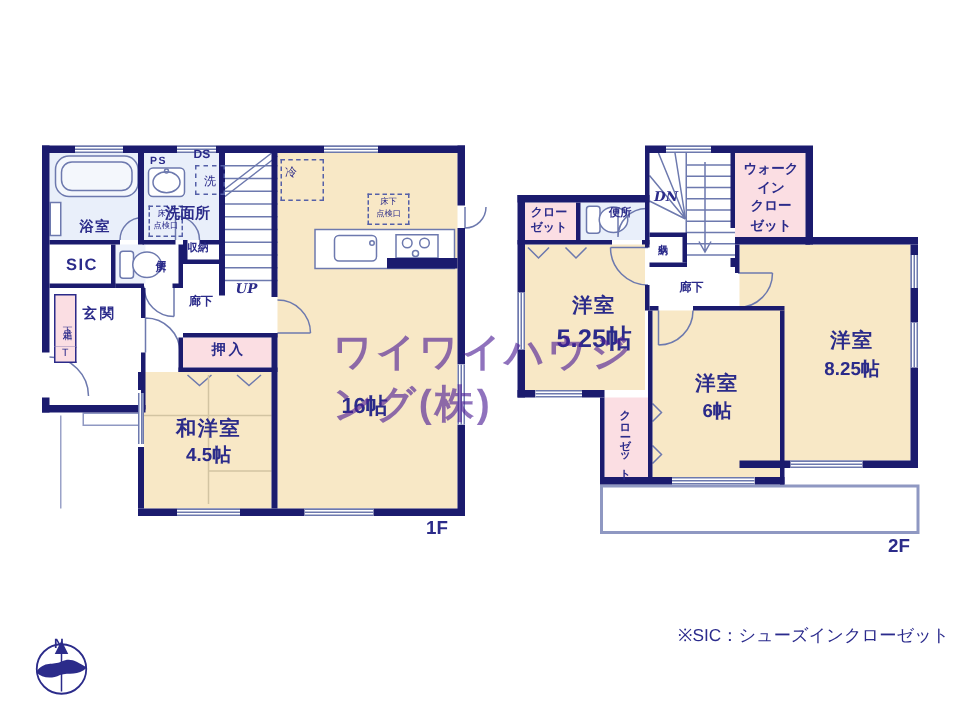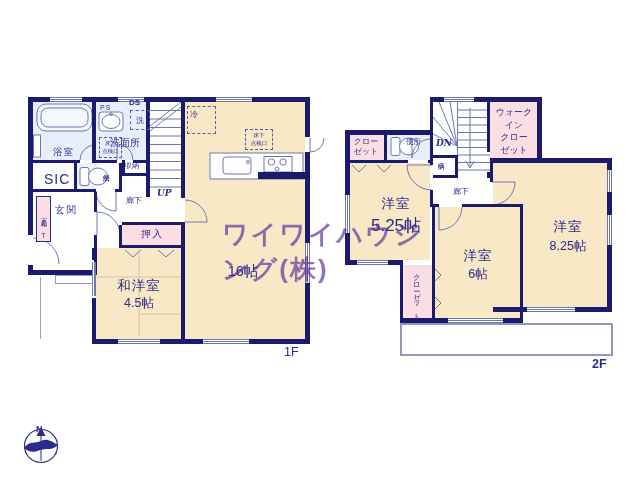--- a/index.html
+++ b/index.html
@@ -9,21 +9,21 @@
   .wall{position:absolute;background:#1b1b6e;z-index:30;}
   .winh{position:absolute;background:#fff;z-index:40;
         border-top:1px solid #6d79ae;border-bottom:1px solid #6d79ae;
         background-image:linear-gradient(#6d79ae,#6d79ae);
         background-size:100% 1px;background-position:center;background-repeat:no-repeat;}
   .winv{position:absolute;background:#fff;z-index:40;
         border-left:1px solid #6d79ae;border-right:1px solid #6d79ae;
         background-image:linear-gradient(#6d79ae,#6d79ae);
         background-size:1px 100%;background-position:center;background-repeat:no-repeat;}
   svg#fx{position:absolute;left:0;top:0;z-index:20;}
-  .lb{position:absolute;color:#2b2b8a;z-index:50;line-height:1.25;white-space:nowrap;}
+  .lb{position:absolute;color:#2b2b8a;z-index:50;line-height:1.25;white-space:nowrap;font-weight:bold;}
   .ctr{text-align:center;}
   .ml{white-space:pre-line;text-align:center;}
   .vt{writing-mode:vertical-rl;letter-spacing:1px;white-space:nowrap;}
   .it{font-style:italic;font-family:"DejaVu Serif",serif;font-weight:bold;}
   .dash{position:absolute;border:1px dashed #5560a8;color:#2b2b8a;z-index:45;
         display:flex;align-items:center;justify-content:center;text-align:center;}
   #watermark{position:absolute;left:222px;top:217px;width:215px;z-index:60;
         font-size:26px;font-weight:bold;letter-spacing:2px;color:#4c1d95;opacity:.62;}
   #note{position:absolute;left:452px;top:415px;font-size:11.5px;color:#2a2a8c;z-index:50;}
   #shoebox{position:absolute;left:36px;top:196px;width:13px;height:34px;background:#fbdee3;
@@ -235,35 +235,35 @@
 点検口</span></div>
   <div class="dash ml" style="left:245px;top:129px;width:26px;height:19px;font-size:5.5px;line-height:1.3;"><span class="ml">床下
 点検口</span></div>
 
   <div class="lb" style="left:129px;top:98px;font-size:8px;font-weight:bold;">DS</div>
   <div class="lb" style="left:100px;top:104px;font-size:7px;letter-spacing:1px;">PS</div>
   <div class="lb" style="left:53px;top:146px;font-size:9.5px;letter-spacing:1px;">浴室</div>
   <div class="lb" style="left:91px;top:137px;font-size:10px;margin-left:19px;">洗面所</div>
   <div class="lb" style="left:125px;top:162px;font-size:7px;">収納</div>
   <div class="lb vt" style="left:101px;top:168px;font-size:7px;">便所</div>
-  <div class="lb" style="left:44px;top:171px;font-size:14px;letter-spacing:1px;">SIC</div>
+  <div class="lb" style="left:44px;top:171px;font-size:11px;letter-spacing:1px;">SIC</div>
   <div id="shoebox">
       <span class="vt" style="font-size:6.5px;color:#2b2b8a;">下足箱</span>
     </div>
   <div id="shoeT">T</div>
   <div class="lb" style="left:55px;top:204px;font-size:9.5px;letter-spacing:2px;">玄関</div>
   <div class="lb" style="left:126px;top:196px;font-size:8px;">廊下</div>
   <div class="lb it" style="left:157px;top:188px;font-size:9px;">UP</div>
   <div class="lb" style="left:141px;top:228px;font-size:9.5px;letter-spacing:2px;">押入</div>
   <div class="lb ctr" style="left:107px;top:278px;width:64px;font-size:13.5px;letter-spacing:1px;">和洋室</div>
   <div class="lb ctr" style="left:107px;top:296px;width:64px;font-size:12.5px;">4.5帖</div>
   <div class="lb ctr" style="left:205px;top:262px;width:76px;font-size:14.5px;">16帖</div>
-  <div class="lb" style="left:284px;top:345px;font-size:12.5px;font-weight:normal;">1F</div>
-
-  <div class="lb it" style="left:436px;top:138px;font-size:9px;">DN</div>
+  <div class="lb" style="left:284px;top:345px;font-size:12.5px;font-weight:bold;">1F</div>
+
+  <div class="lb it" style="left:436px;top:127px;font-size:9px;">DN</div>
   <div class="lb ml" style="left:347px;top:137px;width:38px;font-size:8px;">クロー
 ゼット</div>
   <div class="lb" style="left:406px;top:137px;font-size:7.5px;">便所</div>
   <div class="lb vt" style="left:437px;top:157px;font-size:6.5px;">収納</div>
   <div class="lb ml" style="left:491px;top:106px;width:46px;font-size:9px;line-height:1.4;">ウォーク
 イン
 クロー
 ゼット</div>
   <div class="lb" style="left:453px;top:187px;font-size:8px;">廊下</div>
   <div class="lb ctr" style="left:368px;top:196px;width:56px;font-size:13.5px;letter-spacing:1px;">洋室</div>
@@ -271,13 +271,14 @@
   <div class="lb ctr" style="left:452px;top:248px;width:52px;font-size:13.5px;letter-spacing:1px;">洋室</div>
   <div class="lb ctr" style="left:452px;top:267px;width:52px;font-size:12.5px;">6帖</div>
   <div class="lb ctr" style="left:540px;top:219px;width:56px;font-size:13.5px;letter-spacing:1px;">洋室</div>
   <div class="lb ctr" style="left:540px;top:239px;width:56px;font-size:12.5px;">8.25帖</div>
   <div class="lb vt" style="left:412px;top:268px;font-size:7.5px;">クローゼット</div>
   <div class="lb" style="left:592px;top:357px;font-size:12.5px;font-weight:bold;">2F</div>
 
   <div class="lb" style="left:36px;top:424px;font-size:9px;font-weight:bold;z-index:55;">N</div>
 
   <div id="watermark">ワイワイハウジング(株)</div>
+  <div id="note">※SIC：シューズインクローゼット</div>
 </div>
 
 </body></html>

